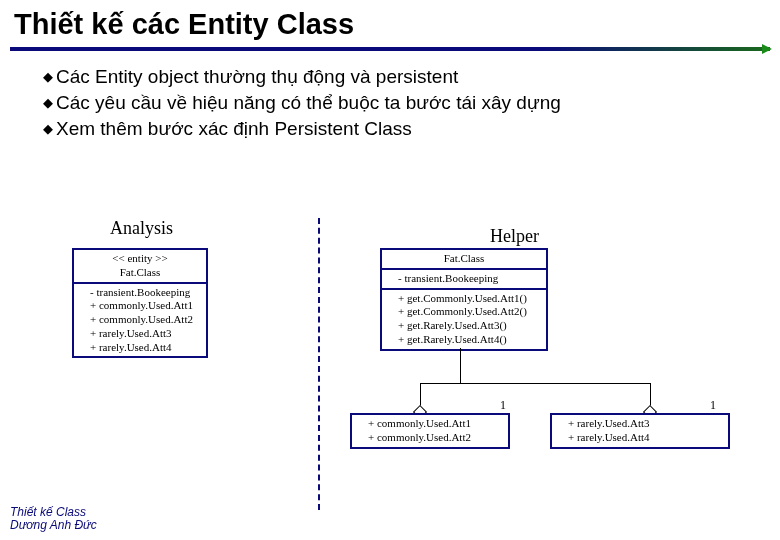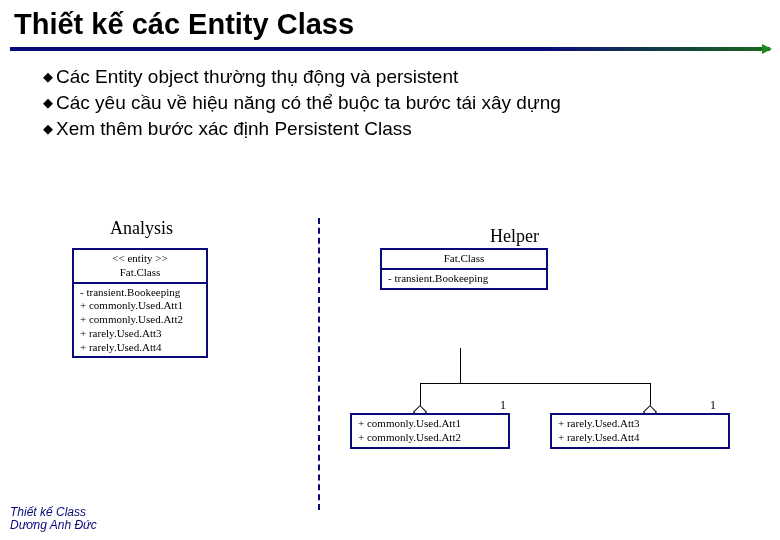--- a/index.html
+++ b/index.html
@@ -88,21 +88,21 @@
 
   .uml {
     position: absolute;
     border: 2px solid #0a0a7a;
     background: #fff;
     font-size: 11px;
     line-height: 1.25;
     font-family: "Times New Roman", serif;
   }
   .uml .comp {
-    padding: 2px 6px;
+    padding: 2px 16px;
     border-bottom: 2px solid #0a0a7a;
     white-space: pre;
   }
   .uml .comp.center { text-align: center; }
   .uml .comp:last-child { border-bottom: none; }
 
   
   .uml.left-fat { left: 22px; top: 30px; width: 136px; }
 
   
@@ -191,20 +191,24 @@
       <div class="comp">- transient.Bookeeping
 + commonly.Used.Att1
 + commonly.Used.Att2
 + rarely.Used.Att3
 + rarely.Used.Att4</div>
     </div>
 
     <div class="uml right-fat">
       <div class="comp center">Fat.Class</div>
       <div class="comp">- transient.Bookeeping</div>
+      <div class="comp">+ get.Commonly.Used.Att1()
++ get.Commonly.Used.Att2()
++ get.Rarely.Used.Att3()
++ get.Rarely.Used.Att4()</div>
     </div>
 
     <div class="agg-line v1"></div>
     <div class="agg-line h1"></div>
     <div class="agg-line v2"></div>
     <div class="agg-line v3"></div>
     <div class="diamond d1"></div>
     <div class="diamond d2"></div>
 
     <div class="mult m1">1</div>

